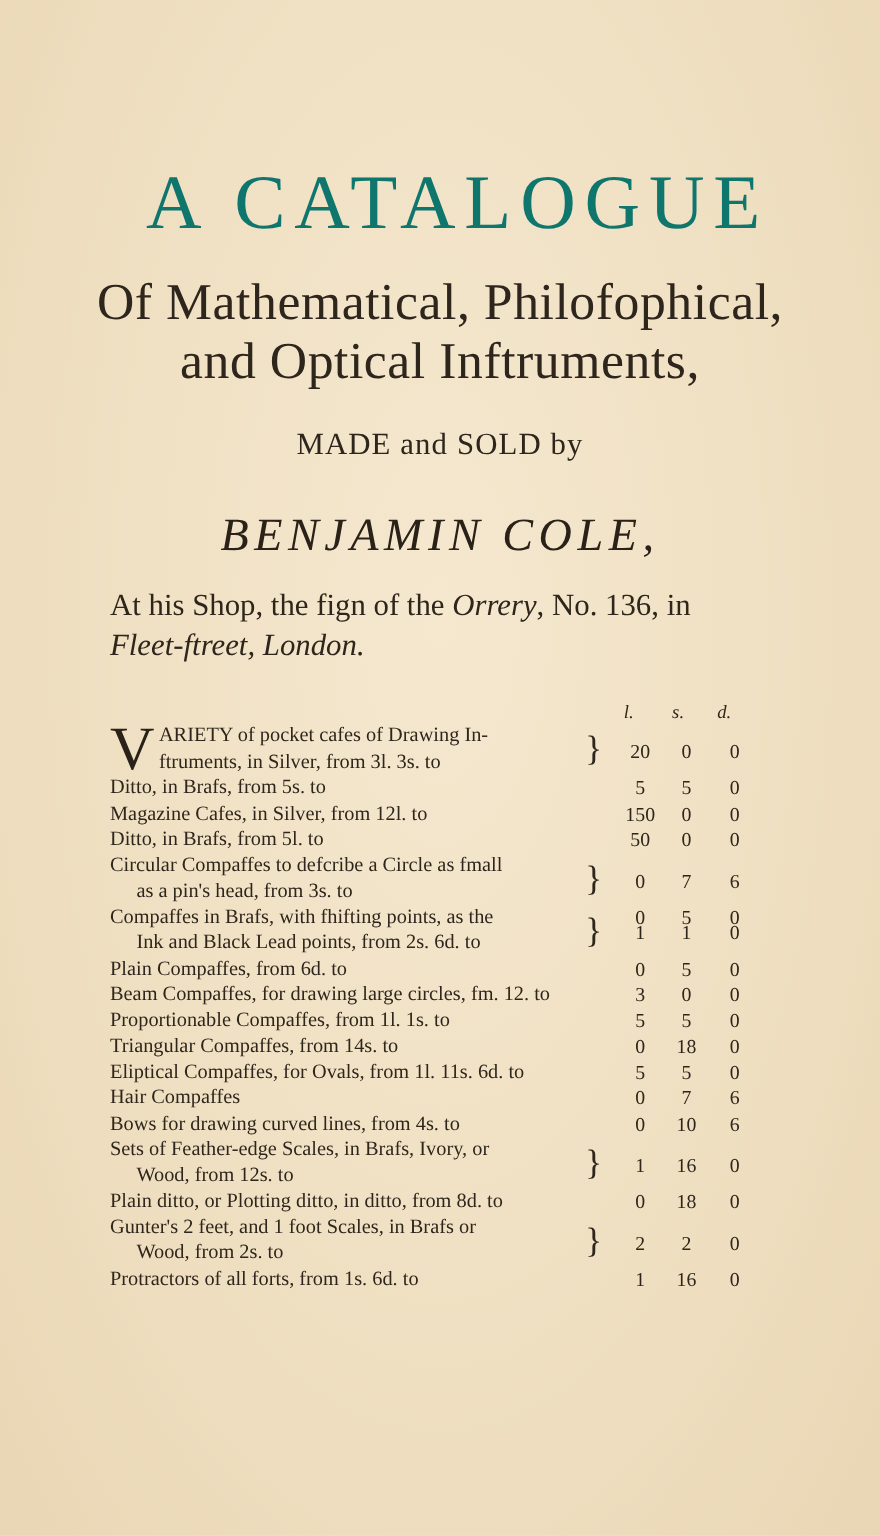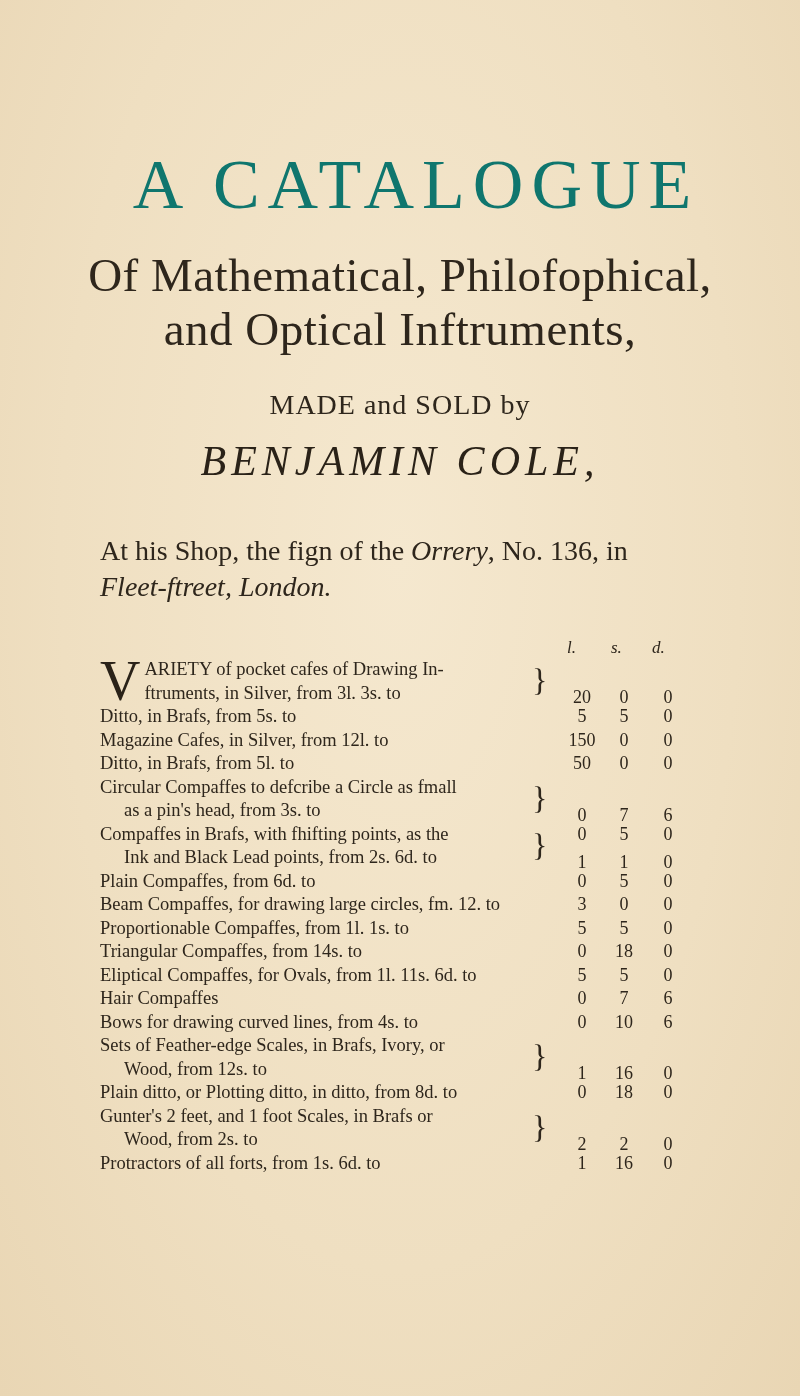--- a/index.html
+++ b/index.html
@@ -20,39 +20,39 @@
     position: absolute; left: 0; width: 800px; text-align: center;
     font-size: 47px; color: #2e261c; letter-spacing: 0.5px;
   }
   .sub1 { top: 248px; }
   .sub2 { top: 302px; }
   .made {
     position: absolute; top: 377px; left: 0; width: 800px; text-align: center;
     font-size: 28px; letter-spacing: 1px; color: #2e261c; margin-top: 12px;
   }
   .maker {
-    position: absolute; top: 437px; left: 0; width: 800px; text-align: center;
+    position: absolute; top: 463px; left: 0; width: 800px; text-align: center;
     font-size: 42px; font-style: italic; letter-spacing: 5px; color: #2a2218;
   }
   .address {
     position: absolute; top: 533px; left: 100px; width: 600px; 
     font-size: 28px; line-height: 36px; color: #2e261c;
   }
   .address i { font-style: italic; }
   .currency {
     position: absolute; top: 638px; font-size: 17px; font-style: italic; color: #2e261c;
   }
   .table {
     position: absolute; top: 658px; left: 100px; width: 560px;
   }
   .row { position: relative; font-size: 18.5px; line-height: 23.5px; color: #2e261c; white-space: nowrap; }
   .row .desc { display: inline-block; width: 440px; }
   .row .desc .line2 { display: block; padding-left: 24px; }
   .row .vals { position: absolute; top: 0; left: 470px; width: 150px; height: 100%; }
-  .row.double .vals { top: 28px; }
+  .row.double .vals { top: 14px; }
   .v { position: absolute; text-align: center; width: 40px; font-size: 18px; }
   .v.l { left: -8px; } .v.s { left: 34px; } .v.d { left: 78px; }
   .dropcap {
     float: left; font-size: 56px; line-height: 46px; margin: 0 4px 0 0; color: #2a2218;
   }
   .brace { position: absolute; left: 432px; top: 0; font-size: 32px; line-height: 44px; color: #2e261c; }
   .catchword {
     position: absolute; top: 1428px; left: 640px; font-size: 20px; color: #2e261c;
   }
 </style>

